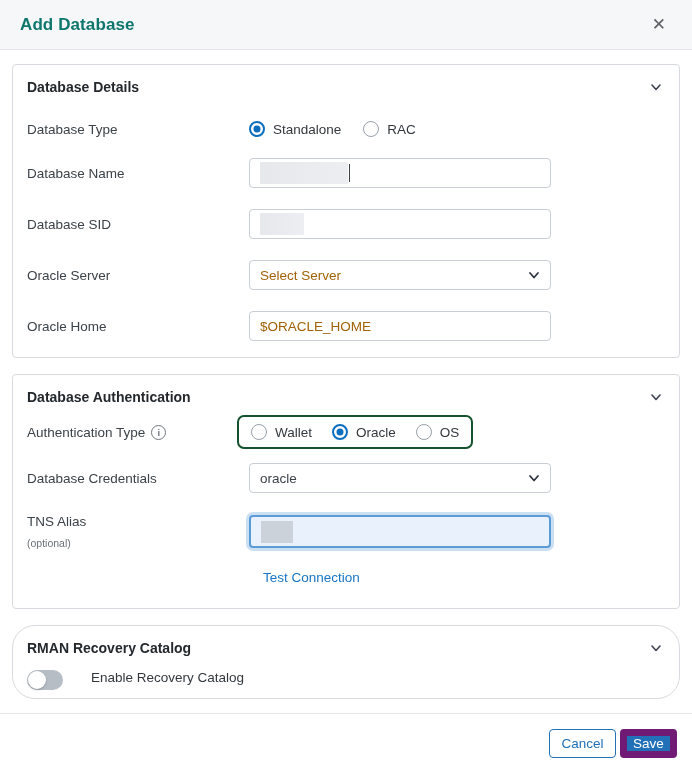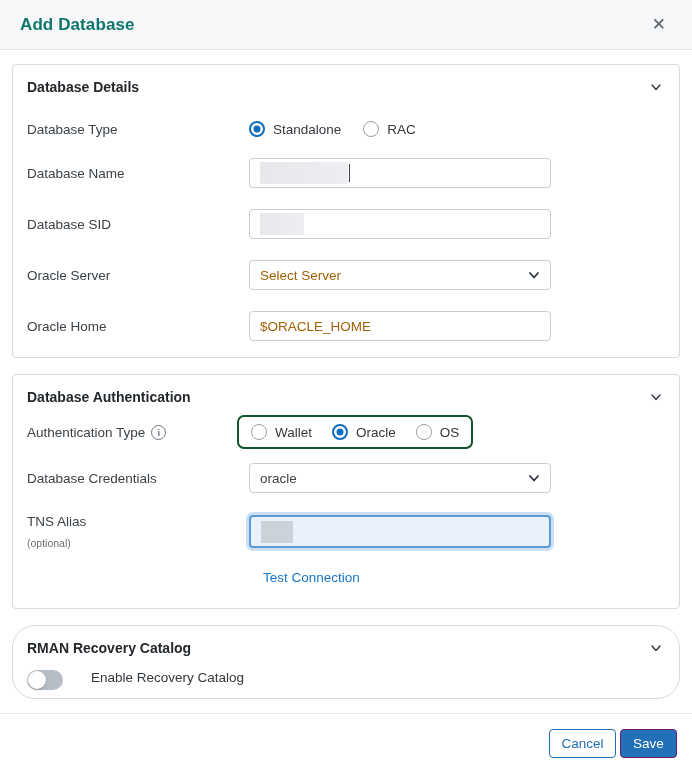--- a/index.html
+++ b/index.html
@@ -90,21 +90,21 @@
     background:#fff; box-shadow:0 1px 2px rgba(0,0,0,.25);
   }
   .toggle-label { font-size:13.5px; color:#33383d; }
 
   
   .dlg-footer { flex:0 0 auto; border-top:1px solid #e4e6e9; padding:15px 15px 0 0; height:58px;
     display:flex; justify-content:flex-end; gap:4px; }
   .btn { height:29px; border-radius:4px; font-size:13.5px; display:flex; align-items:center; justify-content:center;
     cursor:pointer; font-family:inherit; }
   .btn-cancel { width:67px; background:#fff; border:1px solid #2170b8; color:#2170b8; }
-  .btn-save { width:57px; background:#2170b8; border:1px solid #701a75; color:#fff; }
+  .btn-save { width:57px; background:#2170b8; border:7px solid #701a75; color:#fff; }
 </style>
 </head>
 <body>
 
 <div class="dialog">
 
   <div class="dlg-header">
     <div class="dlg-title">Add Database</div>
     <div class="close-x">✕</div>
   </div>

